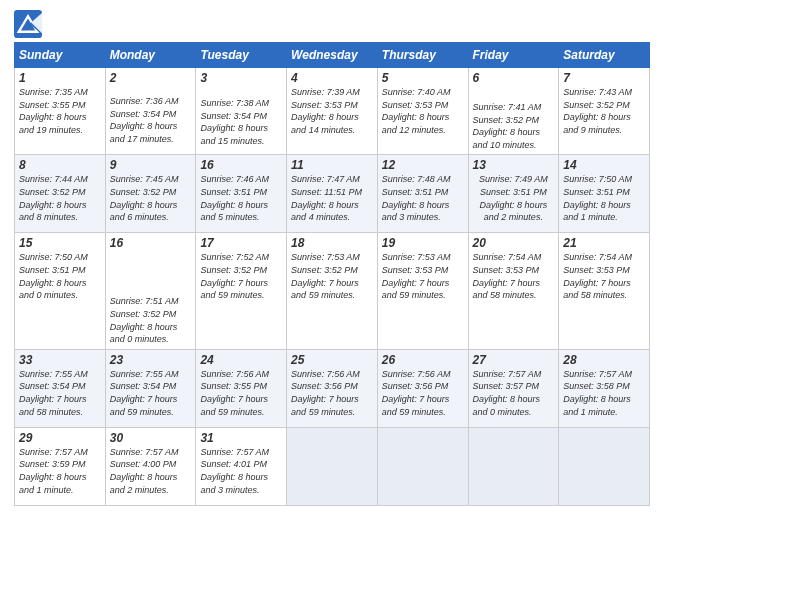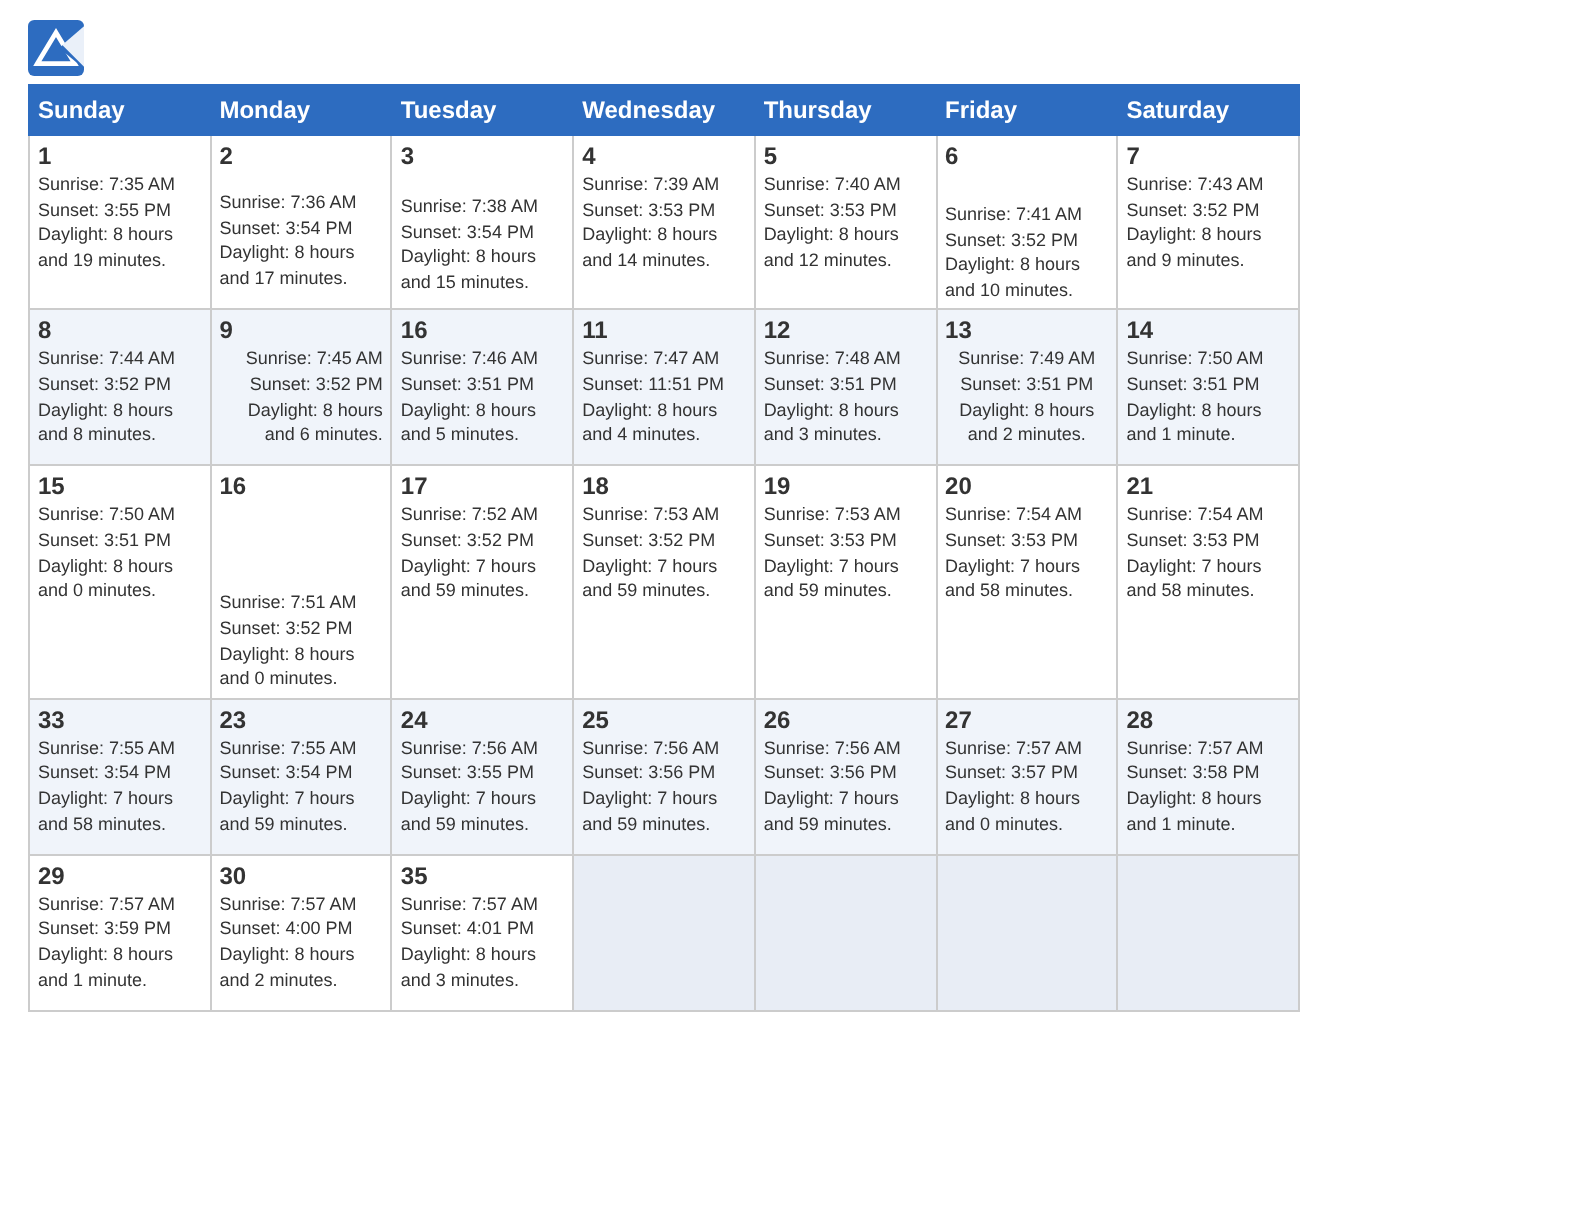--- a/index.html
+++ b/index.html
@@ -6,20 +6,21 @@
     body {
       font-family: Arial, sans-serif;
       background: #fff;
       width: 792px;
       height: 612px;
       overflow: hidden;
     }
     .container {
       width: 664px;
       padding: 10px 14px 6px 14px;
+      font-style: italic;
     }
     .header {
       display: flex;
       align-items: flex-start;
       justify-content: space-between;
       margin-bottom: 4px;
     }
     .logo {
       display: flex;
       align-items: center;
@@ -187,21 +188,21 @@
         <tr>
           <td>
             <span class="day-num">8</span>
             <div class="day-info" style="white-space: pre-line;">Sunrise: 7:44 AM
 Sunset: 3:52 PM
 Daylight: 8 hours
 and 8 minutes.</div>
           </td>
           <td>
             <span class="day-num">9</span>
-            <div class="day-info" style="white-space: pre-line; text-align: right;">Sunrise: 7:45 AM
+            <div class="day-info" style="white-space: pre-line;">Sunrise: 7:45 AM
 Sunset: 3:52 PM
 Daylight: 8 hours
 and 6 minutes.</div>
           </td>
           <td>
             <span class="day-num">16</span>
             <div class="day-info" style="white-space: pre-line;">Sunrise: 7:46 AM
 Sunset: 3:51 PM
 Daylight: 8 hours
 and 5 minutes.</div>
@@ -346,21 +347,21 @@
 and 1 minute.</div>
           </td>
           <td>
             <span class="day-num">30</span>
             <div class="day-info" style="white-space: pre-line;">Sunrise: 7:57 AM
 Sunset: 4:00 PM
 Daylight: 8 hours
 and 2 minutes.</div>
           </td>
           <td>
-            <span class="day-num">35</span>
+            <span class="day-num">31</span>
             <div class="day-info" style="white-space: pre-line;">Sunrise: 7:57 AM
 Sunset: 4:01 PM
 Daylight: 8 hours
 and 3 minutes.</div>
           </td>
           <td class="empty"></td>
           <td class="empty"></td>
           <td class="empty"></td>
           <td class="empty"></td>
         </tr>

